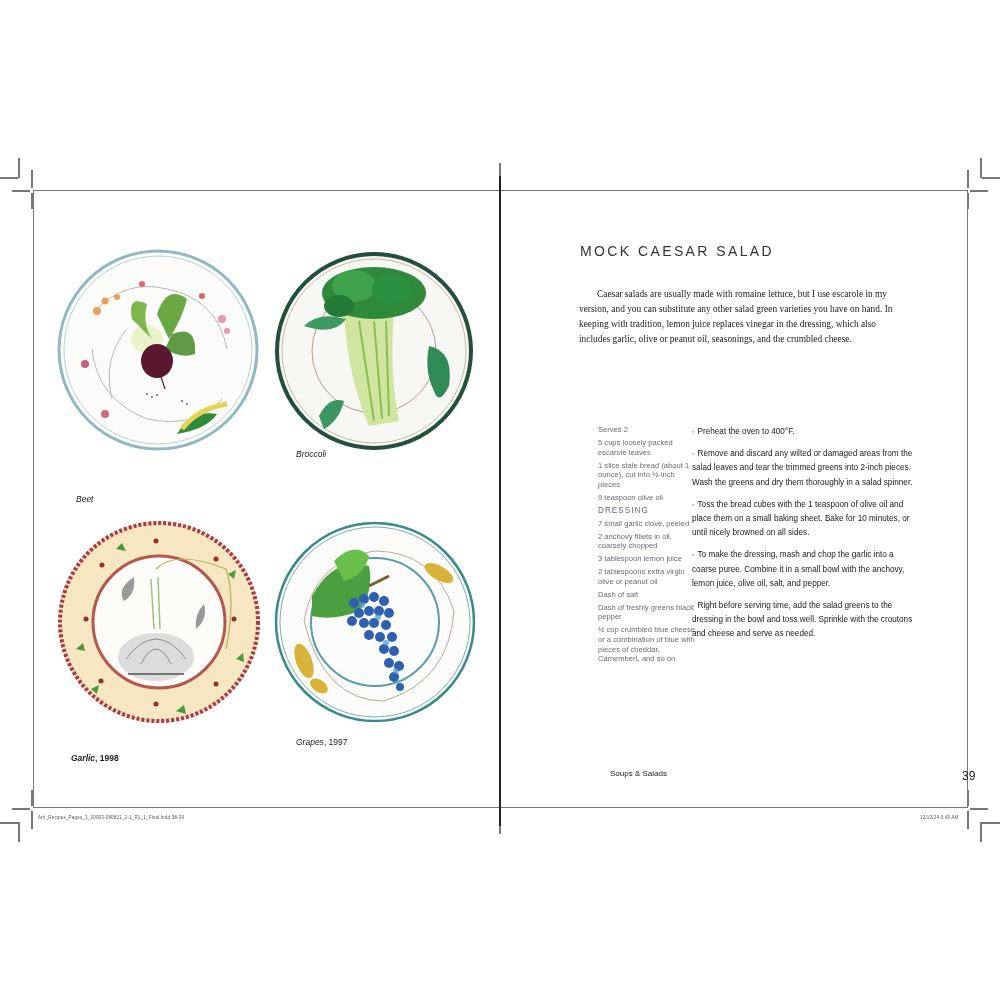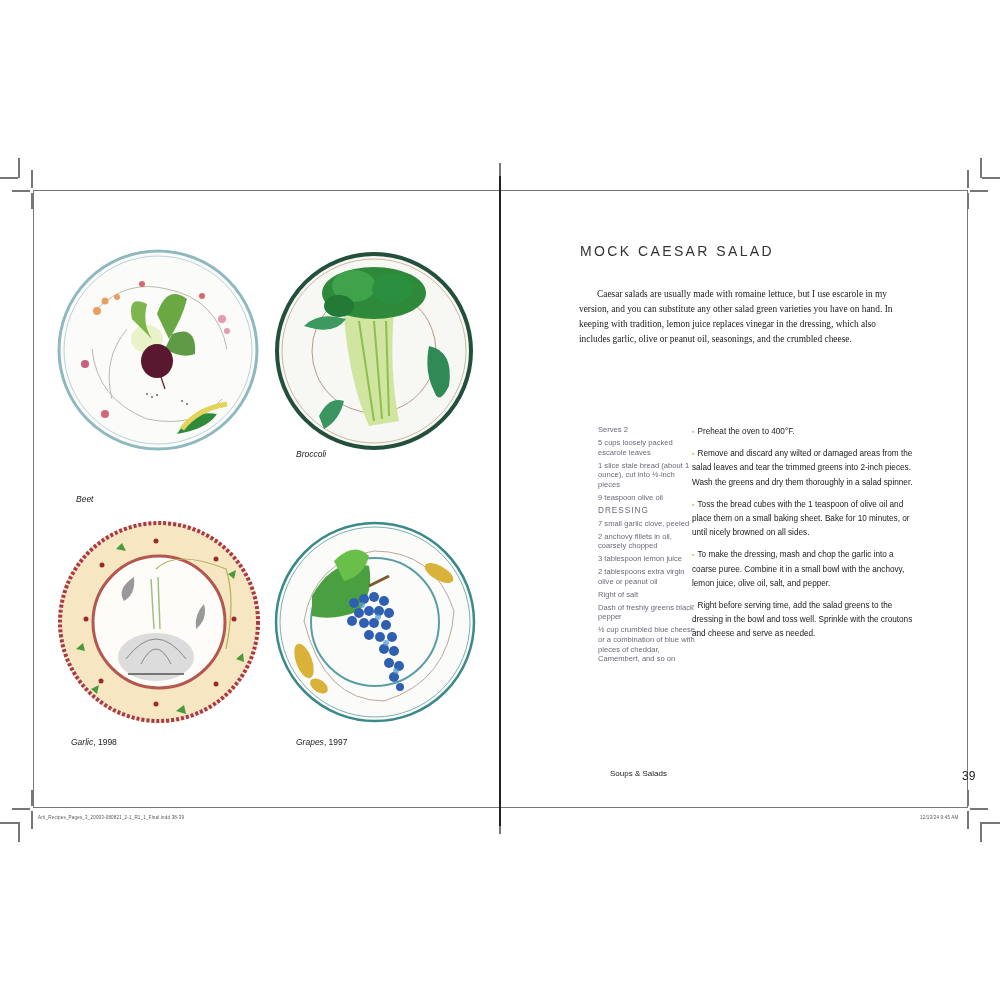--- a/index.html
+++ b/index.html
@@ -185,21 +185,21 @@
     <ellipse cx="45" cy="165" rx="10" ry="6" fill="#d9b23a" transform="rotate(35 45 165)"></ellipse>
   </svg>
 </div>
 
 <div class="caption" style="left:76px;top:460px;margin-top:34px;">
   <span>Beet</span><span style="font-style:normal;"></span>
 </div>
 <div class="caption" style="left:296px;top:449px;">
   <span>Broccoli</span><span style="font-style:normal;"></span>
 </div>
-<div class="caption" style="left:71px;top:737px;">
+<div class="caption" style="left:71px;top:753px;font-weight:bold;">
   <span>Garlic</span><span style="font-style:normal;">, 1998</span>
 </div>
 <div class="caption" style="left:296px;top:737px;">
   <span>Grapes</span><span style="font-style:normal;">, 1997</span>
 </div>
 
 <h1 class="title" style="margin:0;">MOCK CAESAR SALAD</h1>
 
 <div class="intro">
   <p class="indent">Caesar salads are usually made with romaine lettuce, but I use escarole in my version, and you can substitute any other salad green varieties you have on hand. In keeping with tradition, lemon juice replaces vinegar in the dressing, which also includes garlic, olive or peanut oil, seasonings, and the crumbled cheese.</p>
@@ -208,21 +208,21 @@
 <div class="ingredients">
   <div class="item">Serves 2</div>
   <div class="item">5 cups loosely packed escarole leaves</div>
   <div class="item">1 slice stale bread (about 1 ounce), cut into ½-inch pieces</div>
   <div class="item">9 teaspoon olive oil</div>
   <div class="item head">DRESSING</div>
   <div class="item">7 small garlic clove, peeled</div>
   <div class="item">2 anchovy fillets in oil, coarsely chopped</div>
   <div class="item">3 tablespoon lemon juice</div>
   <div class="item">2 tablespoons extra virgin olive or peanut oil</div>
-  <div class="item">Right of salt</div>
+  <div class="item">Dash of salt</div>
   <div class="item">Dash of freshly greens black pepper</div>
   <div class="item">½ cup crumbled blue cheese, or a combination of blue with pieces of cheddar, Camembert, and so on</div>
 </div>
 
 <div class="steps">
   <div class="step"><span class="bullet">▪</span><span>Preheat the oven to 400°F.</span></div>
   <div class="step"><span class="bullet">▪</span><span>Remove and discard any wilted or damaged areas from the salad leaves and tear the trimmed greens into 2-inch pieces. Wash the greens and dry them thoroughly in a salad spinner.</span></div>
   <div class="step"><span class="bullet">▪</span><span>Toss the bread cubes with the 1 teaspoon of olive oil and place them on a small baking sheet. Bake for 10 minutes, or until nicely browned on all sides.</span></div>
   <div class="step"><span class="bullet">▪</span><span>To make the dressing, mash and chop the garlic into a coarse puree. Combine it in a small bowl with the anchovy, lemon juice, olive oil, salt, and pepper.</span></div>
   <div class="step"><span class="bullet">▪</span><span>Right before serving time, add the salad greens to the dressing in the bowl and toss well. Sprinkle with the croutons and cheese and serve as needed.</span></div>

